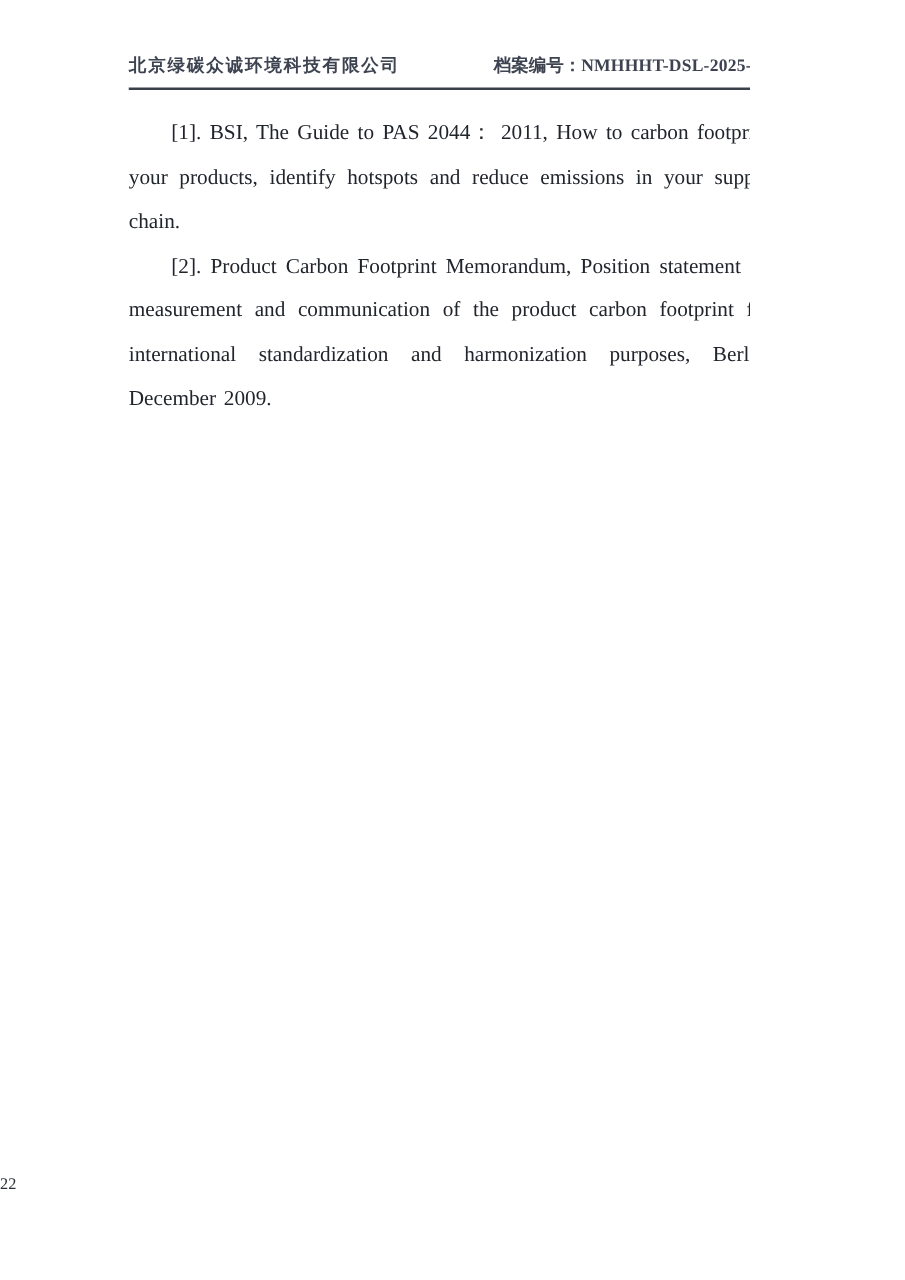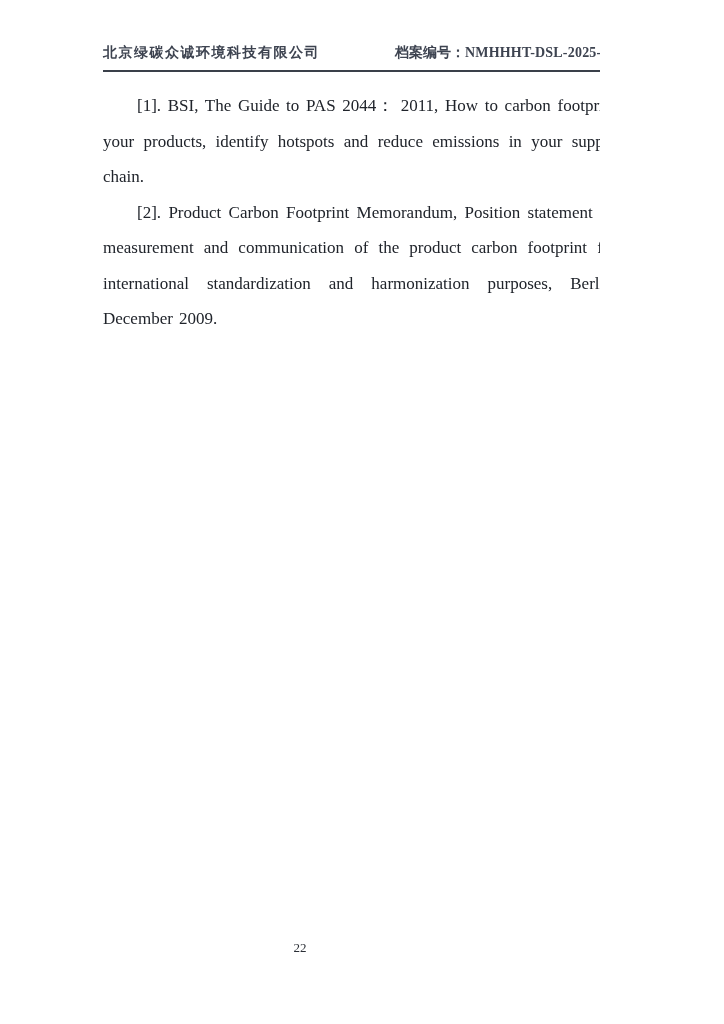--- a/index.html
+++ b/index.html
@@ -66,21 +66,20 @@
     text-align: justify;
     text-indent: 34px;
     word-spacing: 2px;
     color: #20242b;
   }
   .footer {
     position: absolute;
     top: 938px;
     left: 0;
     width: 100%;
-    text-align: center;
   }
   .page-number {
     font-size: 13px;
     color: #2a2e35;
   }
 </style>
 </head>
 <body>
 
 <div class="page">

